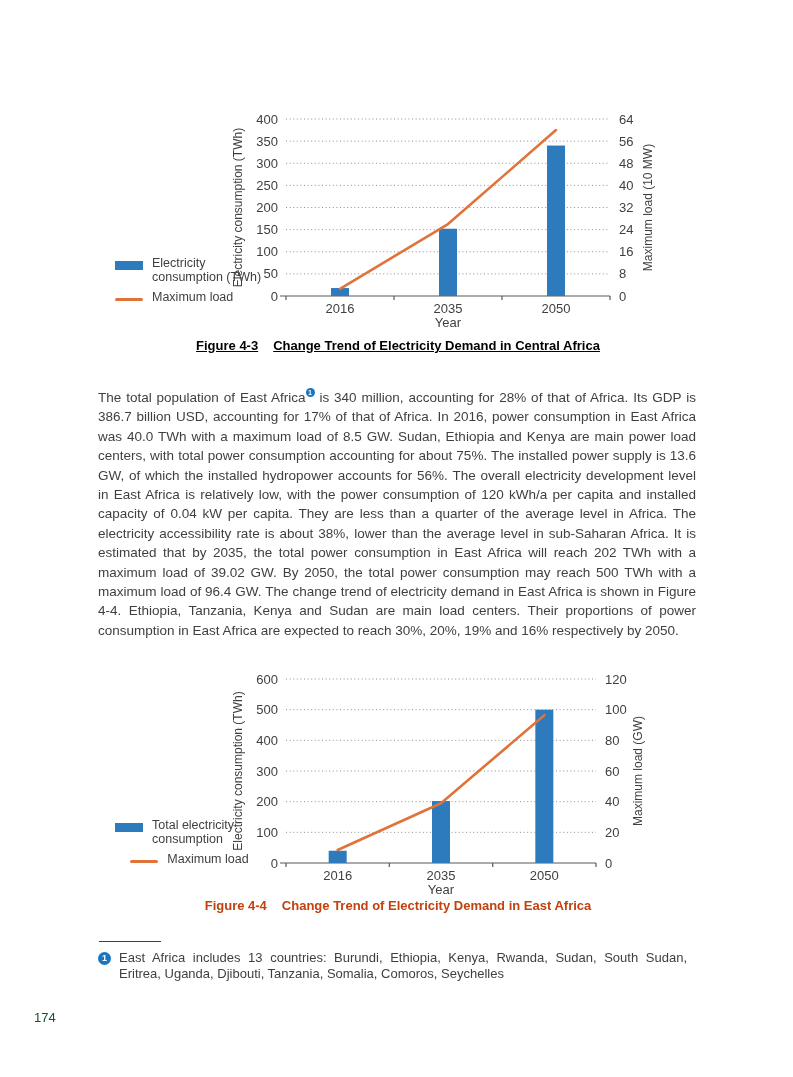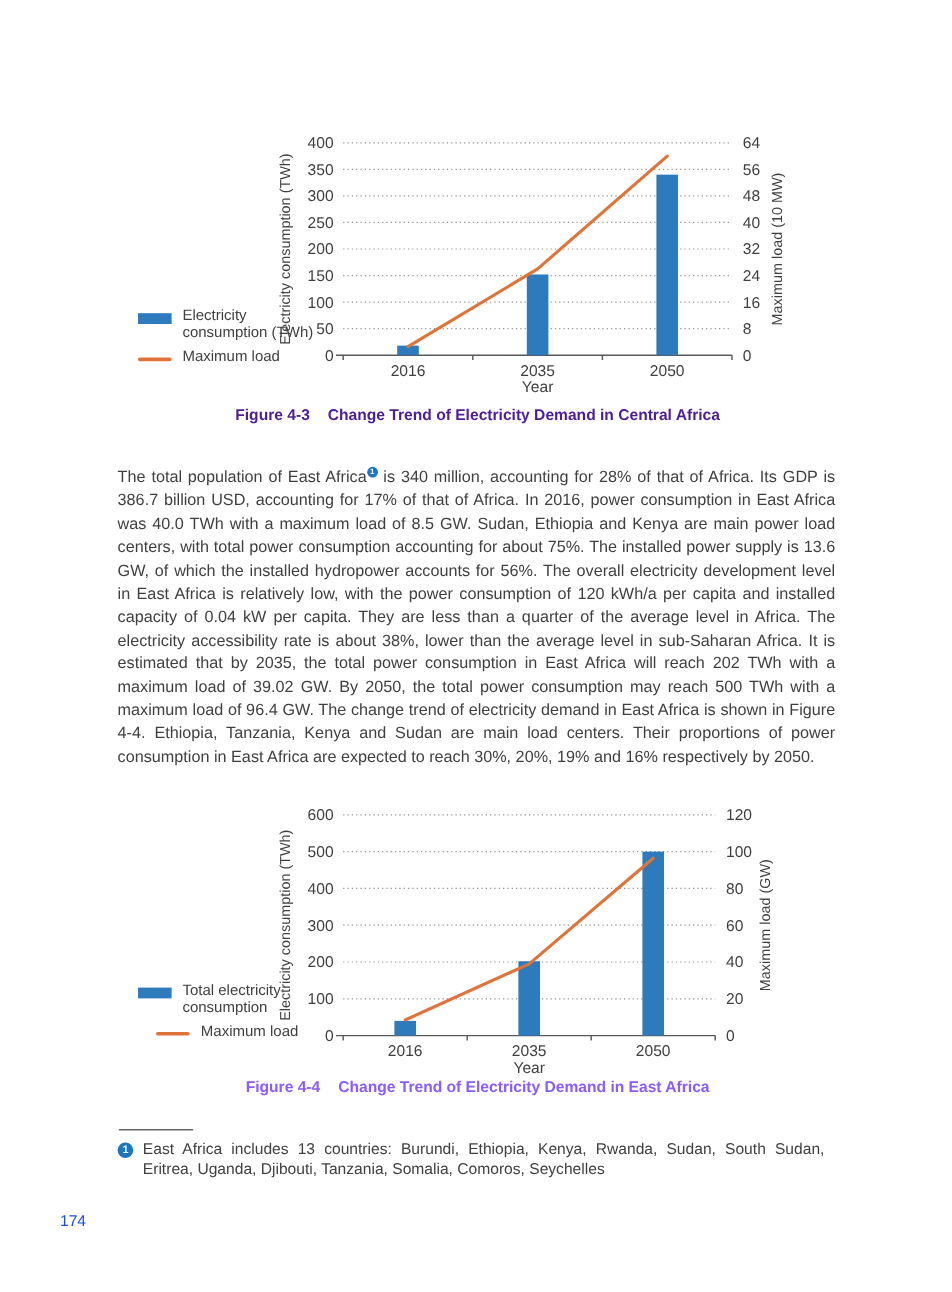--- a/index.html
+++ b/index.html
@@ -41,21 +41,21 @@
     position:absolute; left:99px; top:941px; width:62px;
     border-top:1.6px solid #3f3f3f;
   }
   .footnote { position:absolute; left:98px; top:950px; width:590px; display:flex; gap:8px; }
   .fn-marker {
     flex:0 0 auto; width:13px; height:13px; border-radius:50%;
     color:#fff; font-size:9px; font-weight:bold; line-height:13px;
     text-align:center; margin-top:2px;
   }
   .fn-text { font-size:13px; line-height:16px; width:568px; text-align:justify; }
-  .page-number { position:absolute; left:50px; top:1010px; font-size:13px; color:#1d4ed8; }
+  .page-number { position:absolute; left:34px; top:1010px; font-size:13px; color:#14532d; }
 </style>
 </head>
 <body>
 
 <div class="page">
 
   <section class="figure-block fig1">
     <div class="legend legend1" id="legend0">
         <div class="legend-item">
           <span class="swatch-bar" style="background: rgb(45, 123, 188);"></span>
@@ -103,21 +103,21 @@
         <rect x="317" y="40.55000000000001" width="18" height="150.45" fill="#2d7bbc"></rect>
         <polyline points="110,183.809375 218,119.09375 326,25.0625" fill="none" stroke="#e0733a" stroke-width="2.6" stroke-linecap="round" stroke-linejoin="round"></polyline>
         <text x="110" y="208" text-anchor="middle" font-size="13">2016</text>
         <text x="218" y="208" text-anchor="middle" font-size="13">2035</text>
         <text x="326" y="208" text-anchor="middle" font-size="13">2050</text>
         <text x="218" y="222" text-anchor="middle" font-size="13">Year</text>
         <text x="12" y="102.5" text-anchor="middle" font-size="12" transform="rotate(-90 12 102.5)">Electricity consumption (TWh)</text>
         <text x="422" y="102.5" text-anchor="middle" font-size="12" transform="rotate(-90 422 102.5)">Maximum load (10 MW)</text>
       </svg>
   </section>
-  <div class="caption cap1" style="color: #4c1d95;">
+  <div class="caption cap1" style="color: #000000; text-decoration: underline;">
     <span>Figure 4-3</span><span class="cap-title">Change Trend of Electricity Demand in Central Africa</span>
   </div>
 
   <p class="body-text"><span>The total population of East Africa</span><span class="fn-ref" style="background: rgb(27, 118, 190);">1</span><span> is 340 million, accounting for 28% of that of Africa. Its GDP is 386.7 billion USD, accounting for 17% of that of Africa. In 2016, power consumption in East Africa was 40.0 TWh with a maximum load of 8.5 GW. Sudan, Ethiopia and Kenya are main power load centers, with total power consumption accounting for about 75%. The installed power supply is 13.6 GW, of which the installed hydropower accounts for 56%. The overall electricity development level in East Africa is relatively low, with the power consumption of 120 kWh/a per capita and installed capacity of 0.04 kW per capita. They are less than a quarter of the average level in Africa. The electricity accessibility rate is about 38%, lower than the average level in sub-Saharan Africa. It is estimated that by 2035, the total power consumption in East Africa will reach 202 TWh with a maximum load of 39.02 GW. By 2050, the total power consumption may reach 500 TWh with a maximum load of 96.4 GW. The change trend of electricity demand in East Africa is shown in Figure 4-4. Ethiopia, Tanzania, Kenya and Sudan are main load centers. Their proportions of power consumption in East Africa are expected to reach 30%, 20%, 19% and 16% respectively by 2050.</span></p>
 
   <section class="figure-block fig2">
     <div class="legend legend2" id="legend1">
         <div class="legend-item">
           <span class="swatch-bar" style="background: rgb(45, 123, 188);"></span>
           <span class="legend-label">Total electricity consumption</span>
@@ -158,21 +158,21 @@
         <rect x="305.3333333333333" y="42.66666666666666" width="18" height="153.33333333333334" fill="#2d7bbc"></rect>
         <polyline points="107.66666666666666,182.96666666666667 211,136.2 314.3333333333333,48.18666666666667" fill="none" stroke="#e0733a" stroke-width="2.6" stroke-linecap="round" stroke-linejoin="round"></polyline>
         <text x="107.66666666666666" y="213" text-anchor="middle" font-size="13">2016</text>
         <text x="211" y="213" text-anchor="middle" font-size="13">2035</text>
         <text x="314.3333333333333" y="213" text-anchor="middle" font-size="13">2050</text>
         <text x="211" y="227" text-anchor="middle" font-size="13">Year</text>
         <text x="12" y="104" text-anchor="middle" font-size="12" transform="rotate(-90 12 104)">Electricity consumption (TWh)</text>
         <text x="412" y="104" text-anchor="middle" font-size="12" transform="rotate(-90 412 104)">Maximum load (GW)</text>
       </svg>
   </section>
-  <div class="caption cap2" style="color: #8b5cf6;">
+  <div class="caption cap2" style="color: #c2410c;">
     <span>Figure 4-4</span><span class="cap-title">Change Trend of Electricity Demand in East Africa</span>
   </div>
 
   <div class="footnote-rule"></div>
   <div class="footnote">
     <span class="fn-marker" style="background: rgb(27, 118, 190);">1</span>
     <span class="fn-text">East Africa includes 13 countries: Burundi, Ethiopia, Kenya, Rwanda, Sudan, South Sudan, Eritrea, Uganda, Djibouti, Tanzania, Somalia, Comoros, Seychelles</span>
   </div>
 
   <div class="page-number">174</div>

